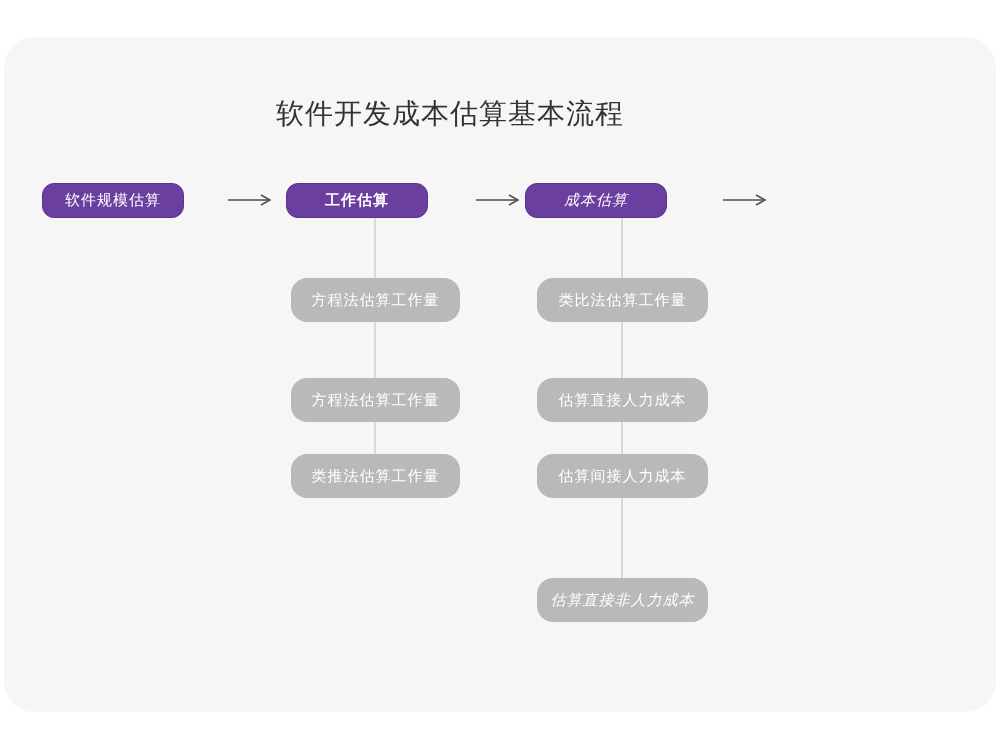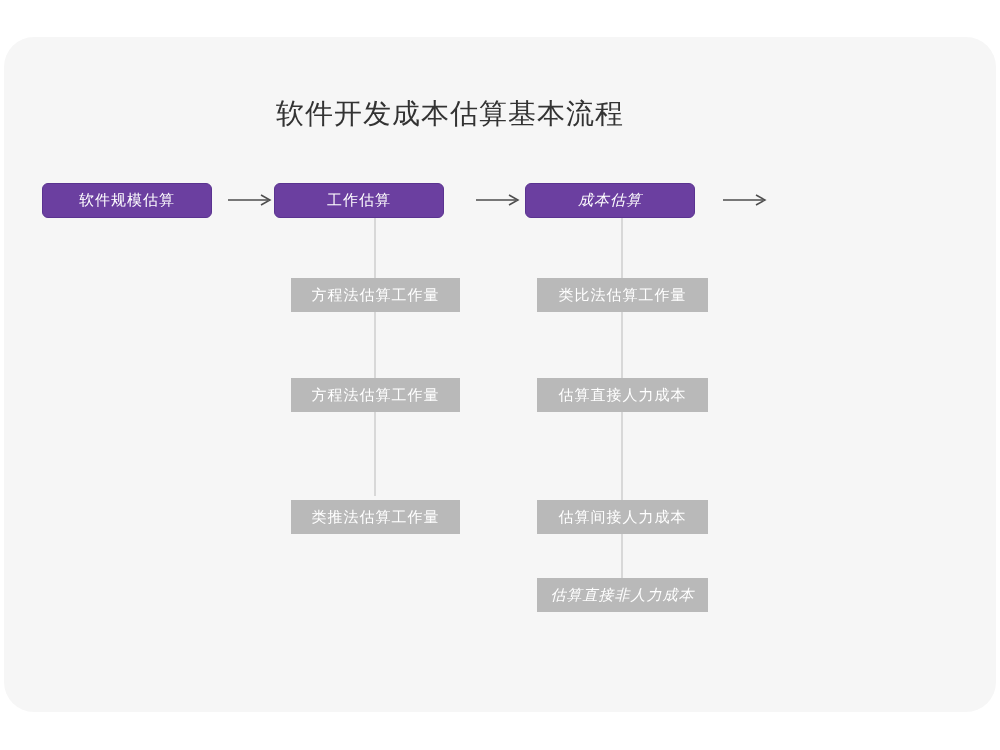--- a/index.html
+++ b/index.html
@@ -33,56 +33,56 @@
     text-align: center;
     font-size: 28px;
     font-weight: 500;
     letter-spacing: 1px;
     color: var(--title-text, #333333);
   }
   .stage {
     position: absolute;
     top: 183px;
     height: 35px;
-    width: 170px;
+    width: 142px;
     box-sizing: border-box;
     background: var(--accent, #6B3FA0);
     border: 1px solid var(--accent-border, #5A3390);
-    border-radius: 6px;
+    border-radius: 12px;
     color: #ffffff;
     font-size: 15px;
     letter-spacing: 1px;
     display: flex;
     align-items: center;
     justify-content: center;
     z-index: 3;
   }
   .stage-1 { left: 42px; }
-  .stage-2 { left: 274px; }
+  .stage-2 { left: 286px; font-weight: bold; }
   .stage-3 { left: 525px; font-style: italic; }
   .stage-4 { left: 785px; }
   .substep {
     position: absolute;
-    height: 34px;
+    height: 44px;
     box-sizing: border-box;
     background: var(--substep-bg, #B9B9B9);
-    border-radius: 0;
+    border-radius: 16px;
     color: var(--substep-text, #FFFFFF);
     font-size: 15px;
     letter-spacing: 1px;
     display: flex;
     align-items: center;
     justify-content: center;
     z-index: 2;
   }
   .col1 { left: 291px; width: 169px; }
   .col2 { left: 537px; width: 171px; }
   .row-1 { top: 278px; }
   .row-2 { top: 378px; }
-  .row-3 { top: 500px; }
+  .row-3 { top: 454px; }
   .row-4 { top: 578px; font-style: italic; }
   .vline {
     position: absolute;
     width: 2px;
     background: var(--connector, #D8D8D8);
     z-index: 1;
   }
   .vline-1 { left: 374px; top: 218px; height: 278px; }
   .vline-2 { left: 621px; top: 218px; height: 378px; }
   .arrow {

